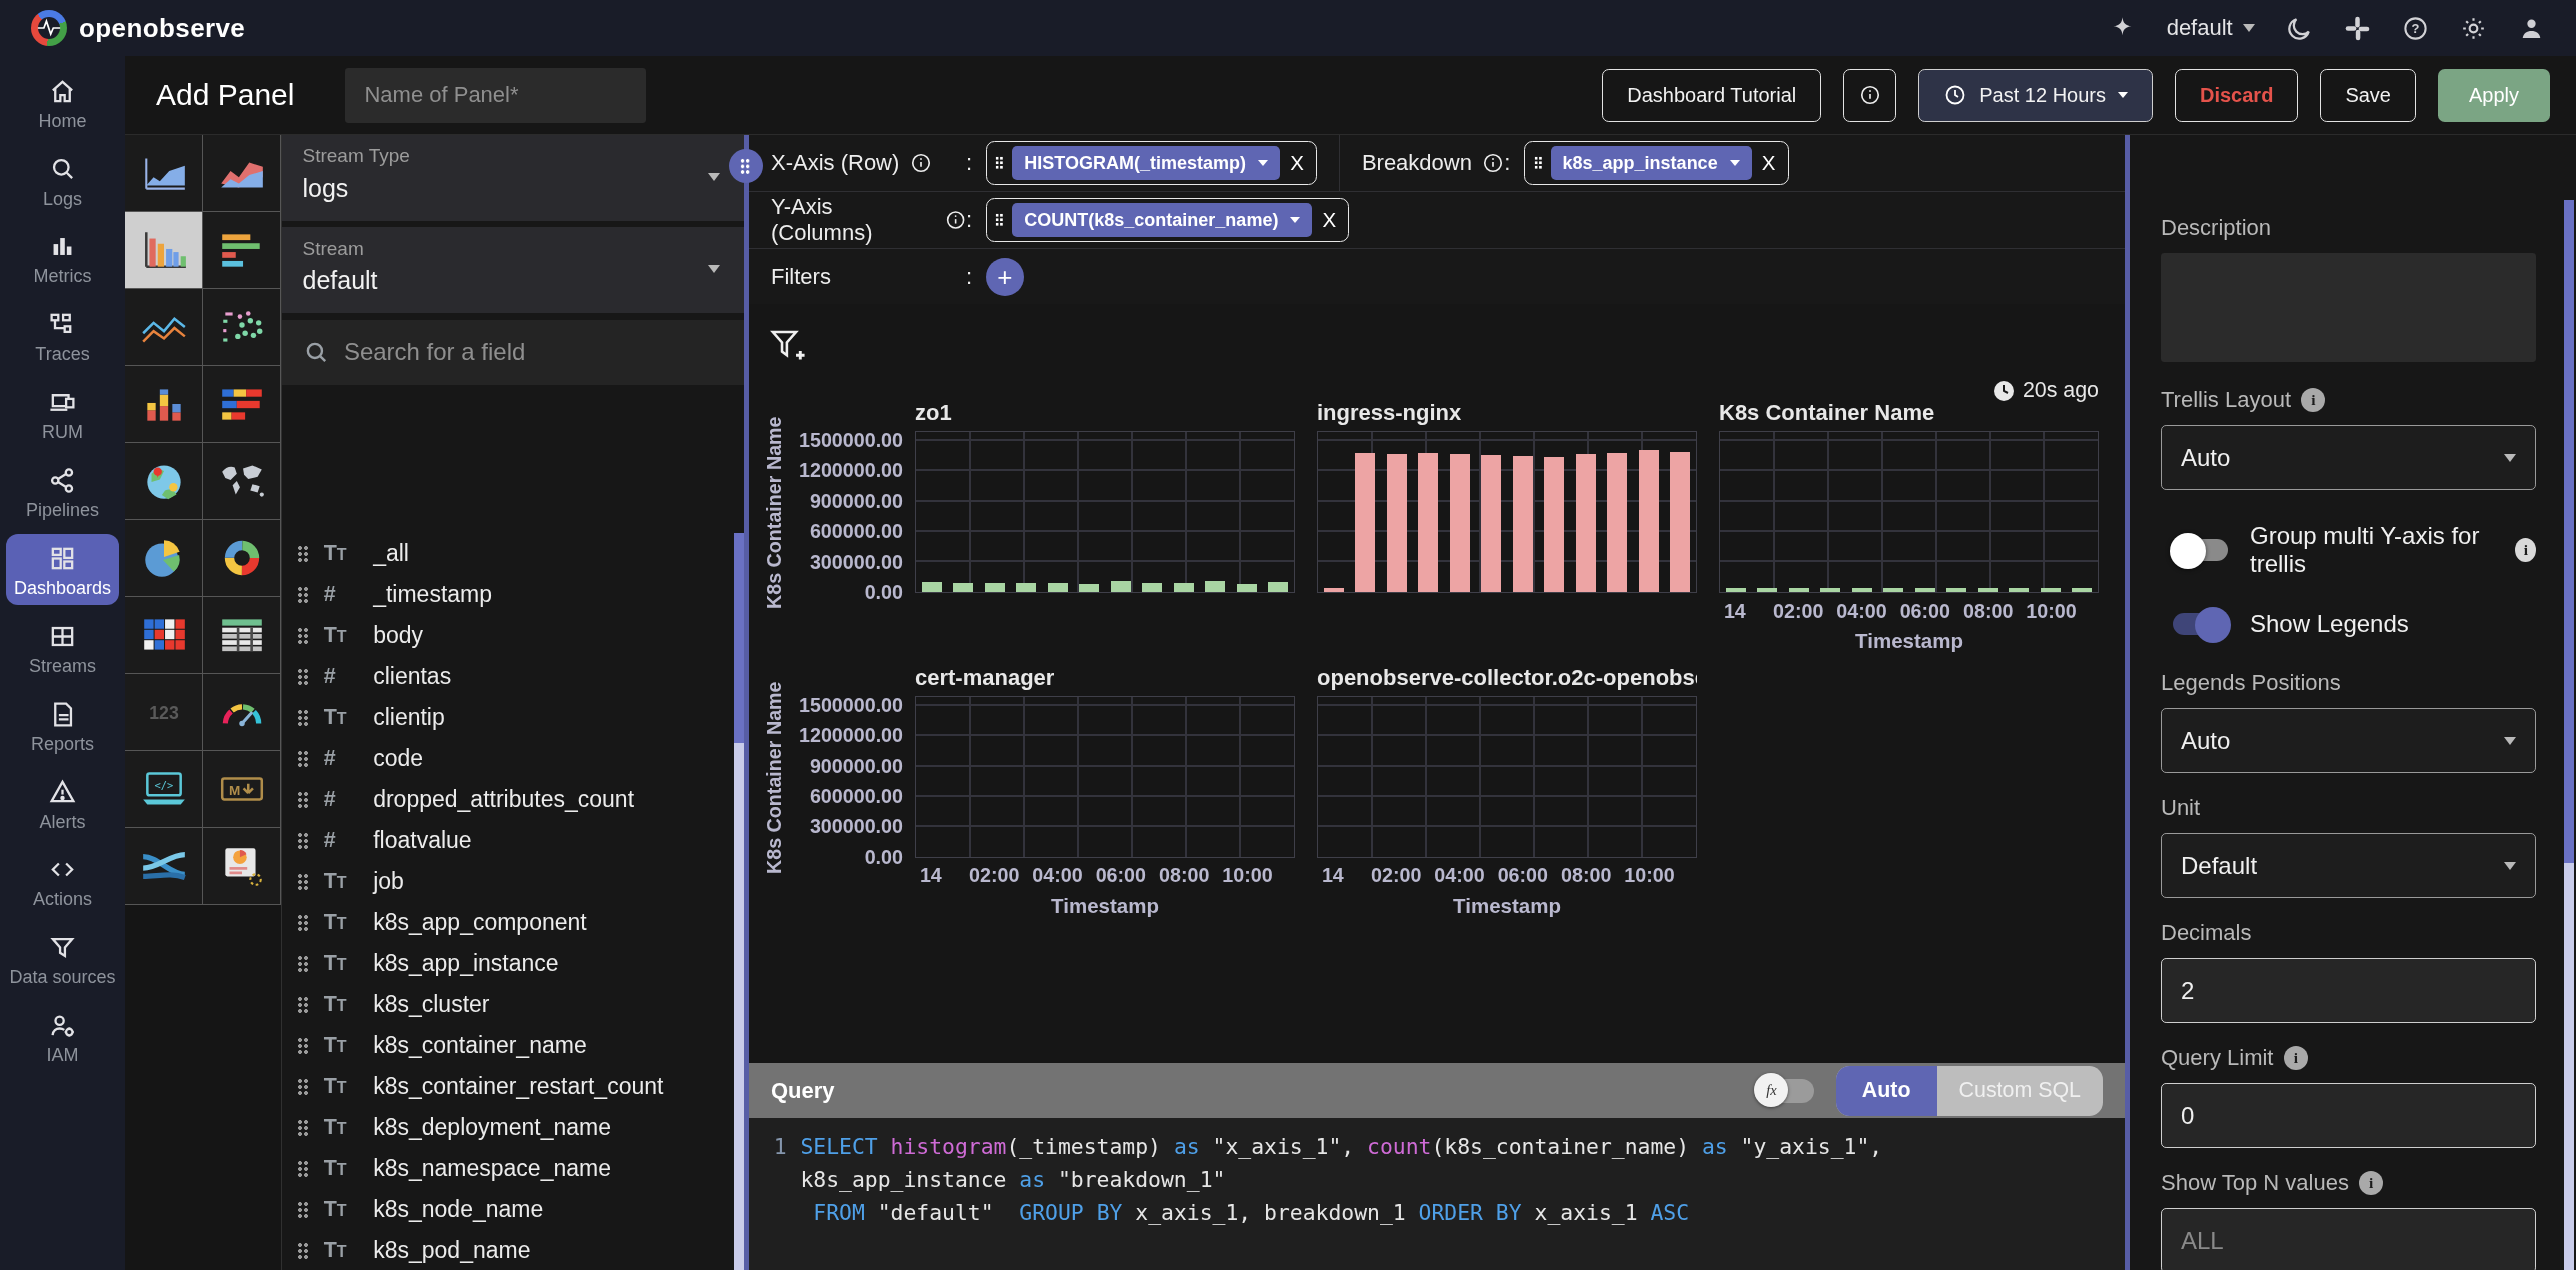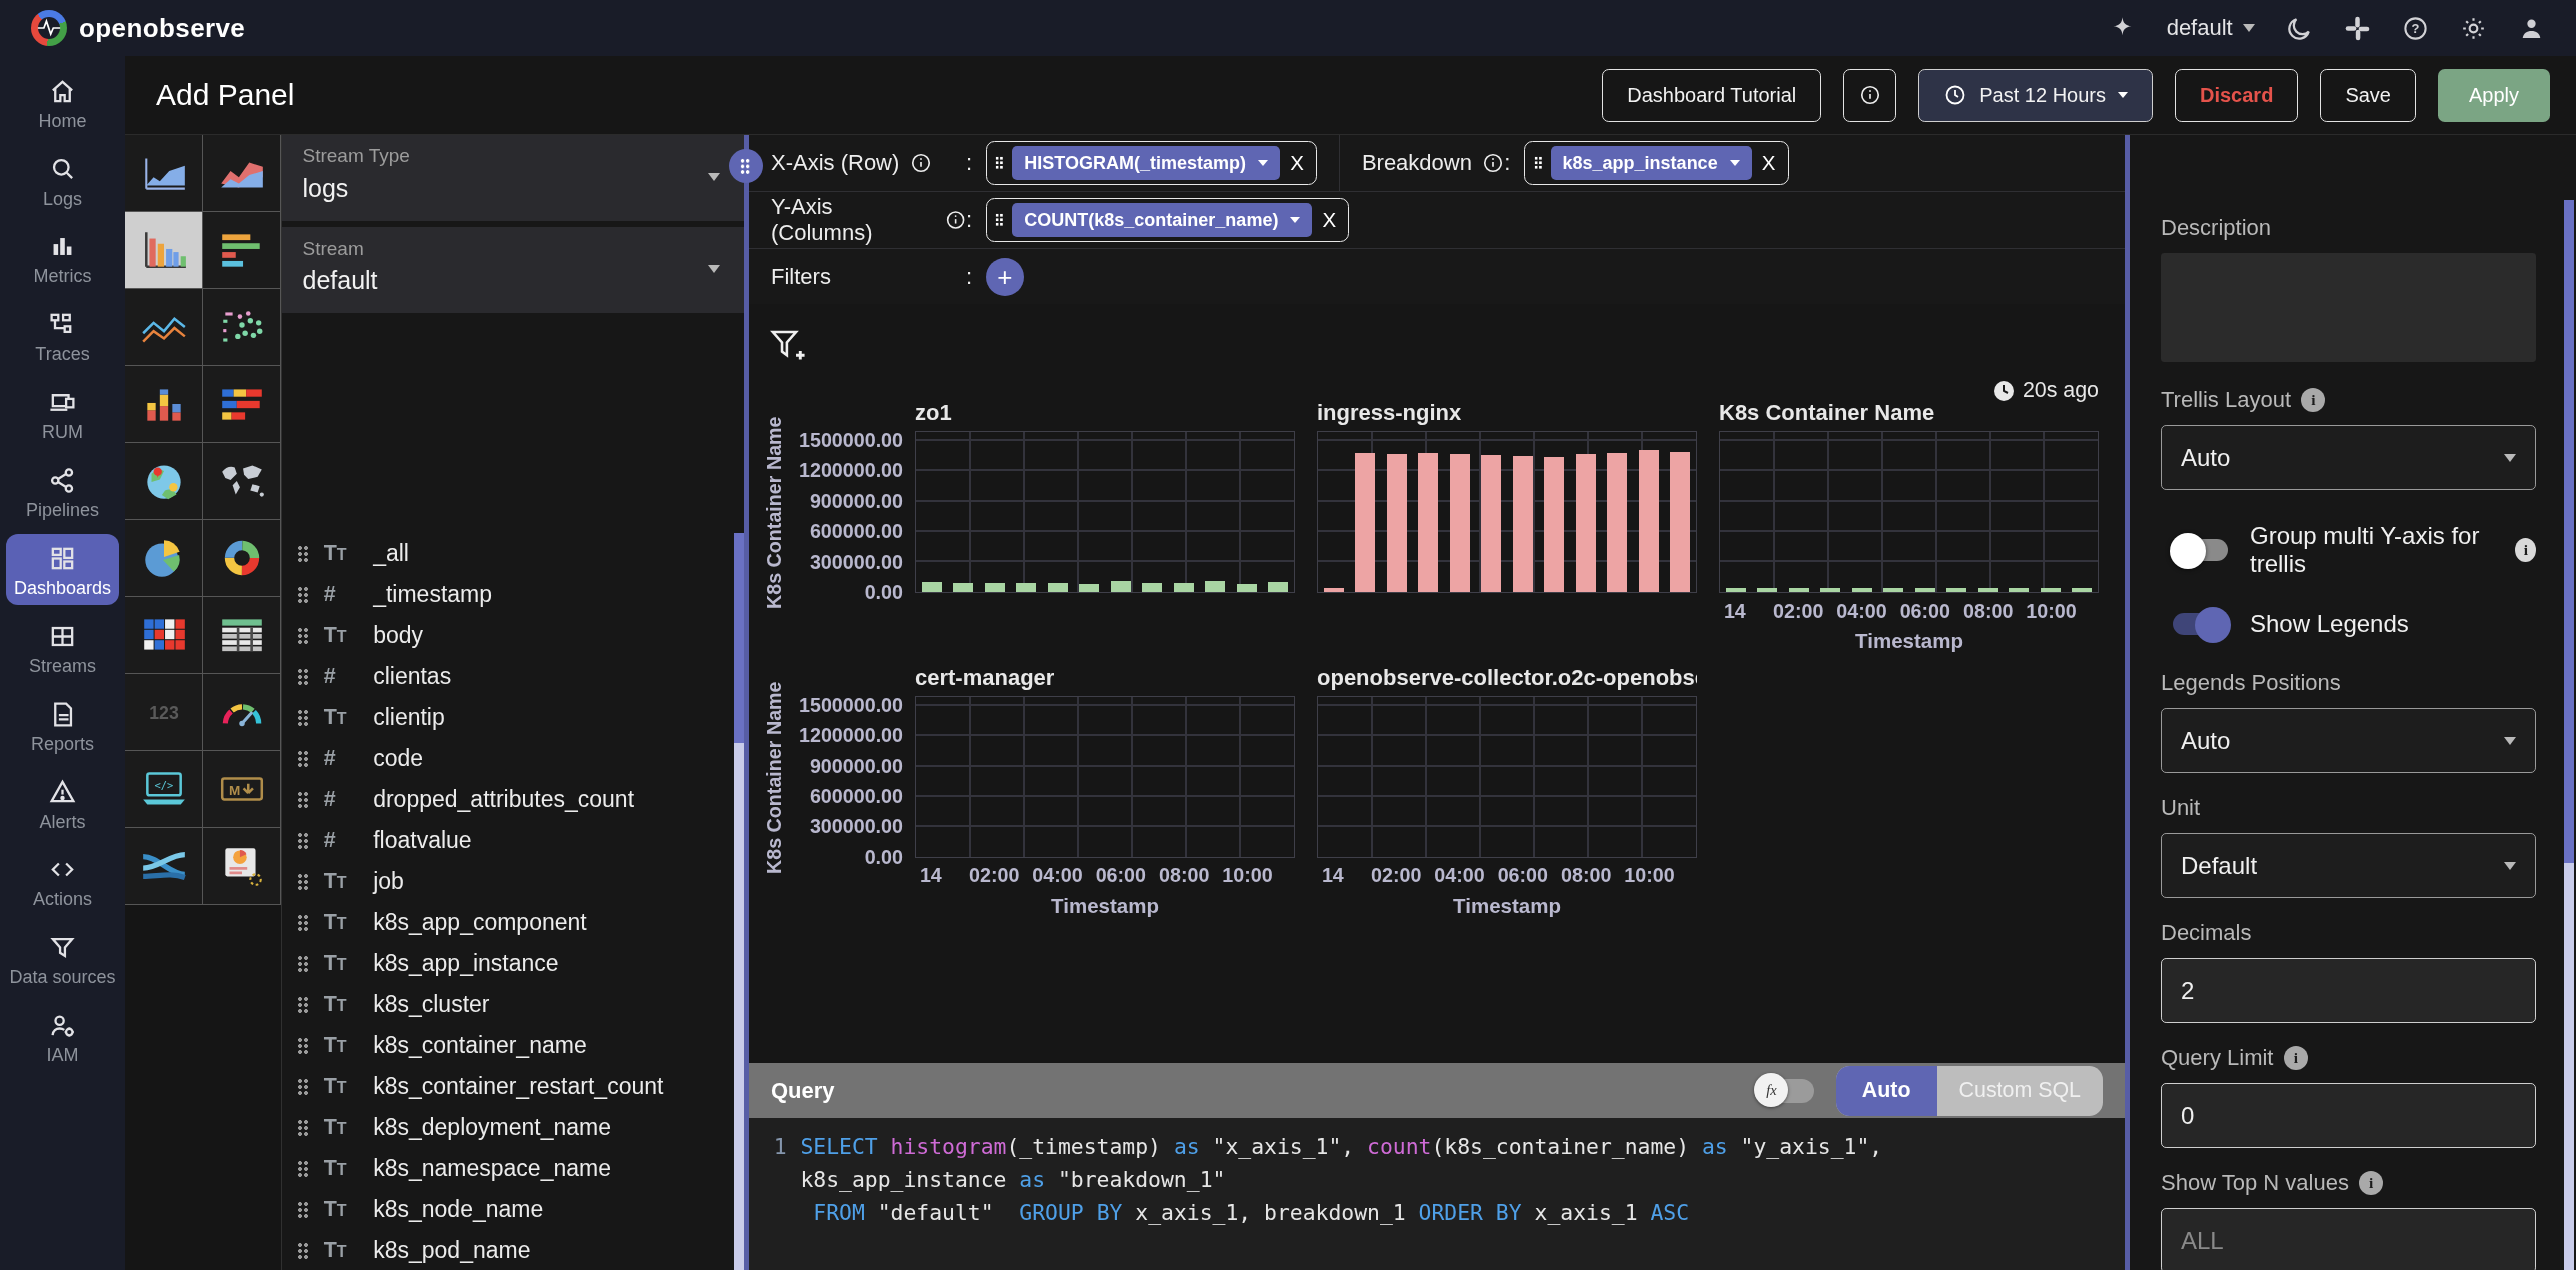--- a/index.html
+++ b/index.html
@@ -357,20 +357,23 @@
             <circle cx="17.6" cy="17.4" r="2.7"></circle>
             <path d="M17.6 13.6v1.1m0 5.4v1.1m-3.8-3.8H15m5.2 0h1.1" stroke-width="1.5"></path>
           </svg>
         </span>
         <div class="rlab">IAM</div>
       </div>
     </nav>
 
   <section id="subheader">
     <h1>Add Panel</h1>
+    <div class="name-input">
+      <span class="ph">Name of Panel*</span>
+    </div>
     <div class="sh-actions">
       <button class="btn">Dashboard Tutorial</button>
       <button class="btn iconbtn">
         <svg class="iinfo" viewBox="0 0 24 24" fill="none" stroke="#ededed" stroke-width="1.8" width="27" height="27">
             <circle cx="12" cy="12" r="9"></circle>
             <path d="M12 11v5"></path>
             <circle cx="12" cy="7.6" r="1" fill="#ededed" stroke="none"></circle>
           </svg>
       </button>
       <button class="btn timerange">
@@ -577,20 +580,27 @@
   <aside id="fields">
     <div class="sel-block">
       <div class="slab">Stream Type</div>
       <div class="sval">logs</div>
       <i class="caret"></i>
     </div>
     <div class="sel-block">
       <div class="slab">Stream</div>
       <div class="sval">default</div>
       <i class="caret"></i>
+    </div>
+    <div class="f-search">
+      <svg viewBox="0 0 24 24" fill="none" stroke="#9aa0a6" stroke-width="2.2">
+          <circle cx="11" cy="11" r="6.5"></circle>
+          <path d="M16 16l4.5 4.5"></path>
+        </svg>
+      <span class="ph">Search for a field</span>
     </div>
     <div id="field-list">
         <div class="f-row">
           <span class="rdots"></span>
           <span class="ftype">T<small>T</small></span>
           <span class="fname">_all</span>
         </div>
         <div class="f-row">
           <span class="rdots"></span>
           <span class="ftype">#</span>

